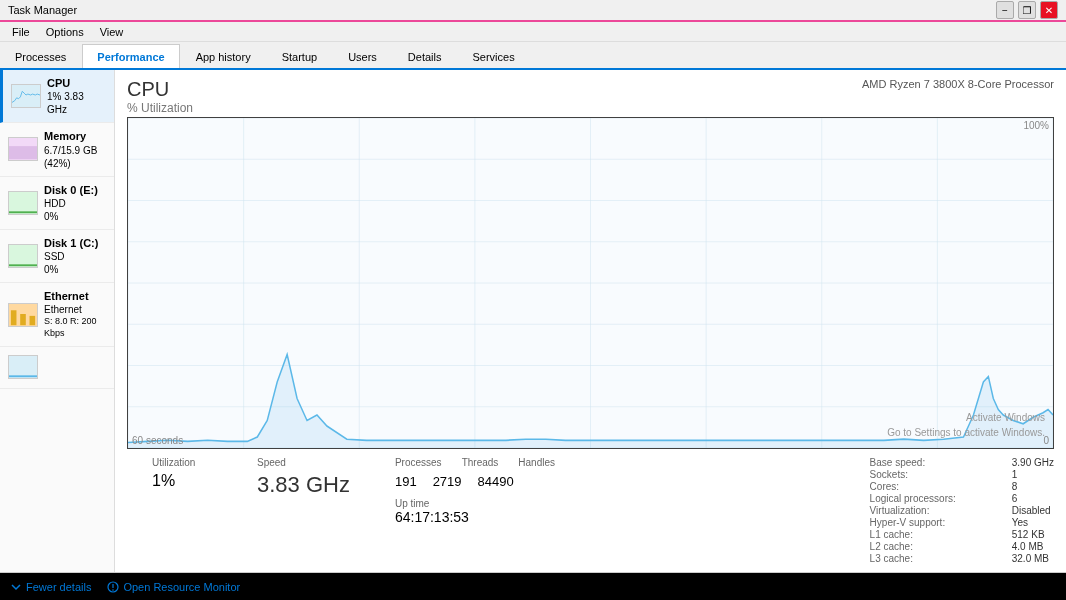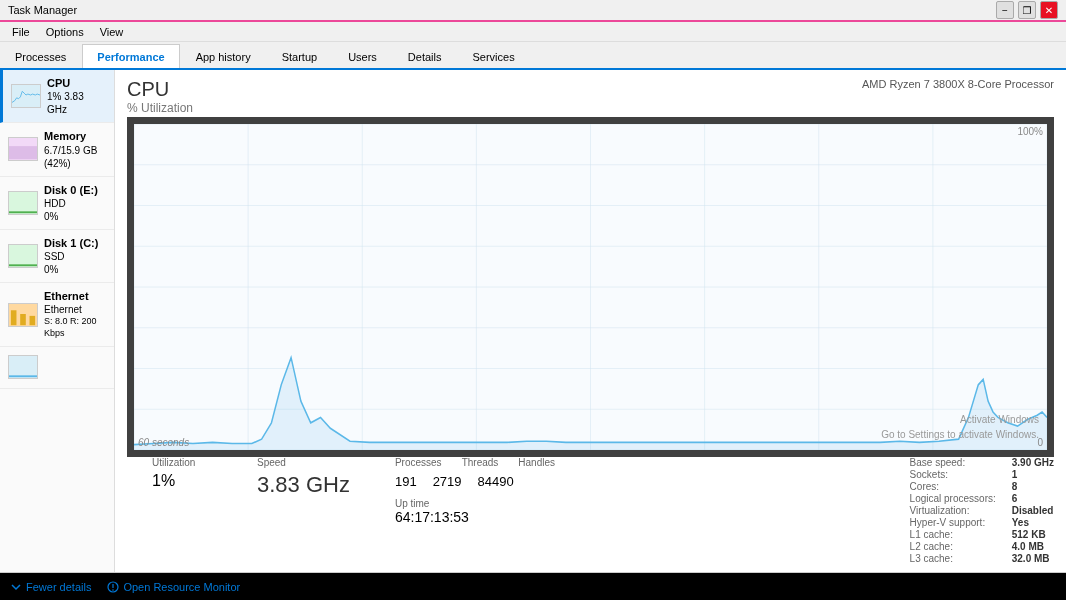--- a/index.html
+++ b/index.html
@@ -123,53 +123,54 @@
       justify-content: space-between;
       align-items: flex-start;
       margin-bottom: 2px;
     }
     .content-title { font-size: 20px; font-weight: 300; color: #333; }
     .content-subtitle { font-size: 11px; color: #555; }
 
     
     .chart-container {
       flex: 1;
-      border: 7px solid #404040;
+      border: 1px solid #404040;
       background: #f8fbfe;
       position: relative;
+      margin-bottom: 8px;
       min-height: 280px;
     }
     .chart-label-top {
       position: absolute; top: 2px; right: 4px;
       font-size: 10px; color: #888;
     }
     .chart-label-bottom {
       position: absolute; bottom: 2px; left: 4px;
-      font-size: 10px; color: #888; font-style: italic;
+      font-size: 10px; color: #888;
     }
     .chart-label-zero {
       position: absolute; bottom: 2px; right: 4px;
       font-size: 10px; color: #888;
     }
     .chart-svg { width: 100%; height: 100%; }
 
     
     .stats-area {
       display: flex;
       gap: 20px;
       font-size: 11px;
     }
     .stat-group { display: flex; flex-direction: column; gap: 4px; min-width: 60px; margin-left: 25px; }
     .stat-label { color: #666; font-size: 10px; }
     .stat-value { font-size: 13px; font-weight: 500; }
     .stat-value-large { font-size: 22px; font-weight: 300; color: #333; }
 
     .stats-table { display: grid; grid-template-columns: auto auto; gap: 1px 16px; font-size: 10px; }
     .stats-table-label { color: #666; }
-    .stats-table-value { color: #333; font-weight: 700; }
+    .stats-table-value { color: #333; font-weight: 400; margin-left: 40px; }
 
     
     .bottom-bar {
       height: 28px;
       background: #000000;
       border-top: 1px solid #ccc;
       display: flex;
       align-items: center;
       padding: 0 10px;
       gap: 16px;

